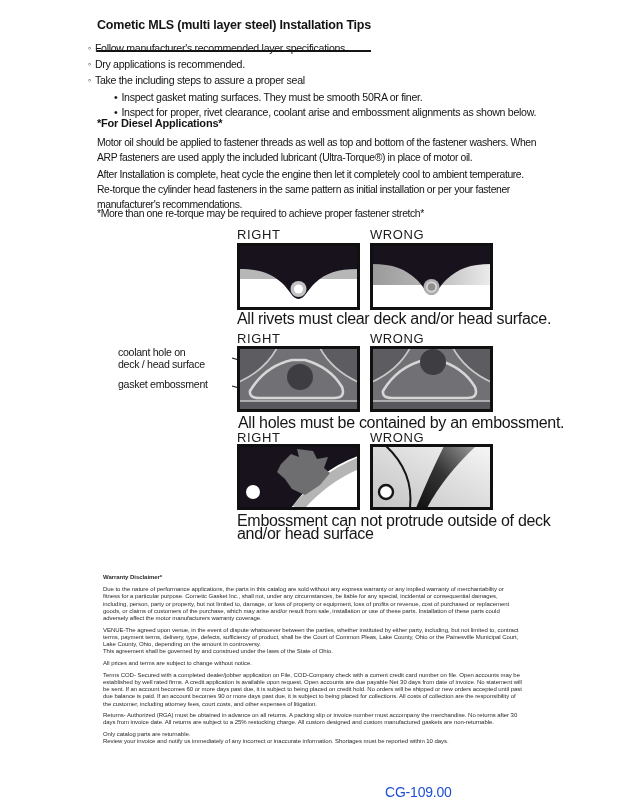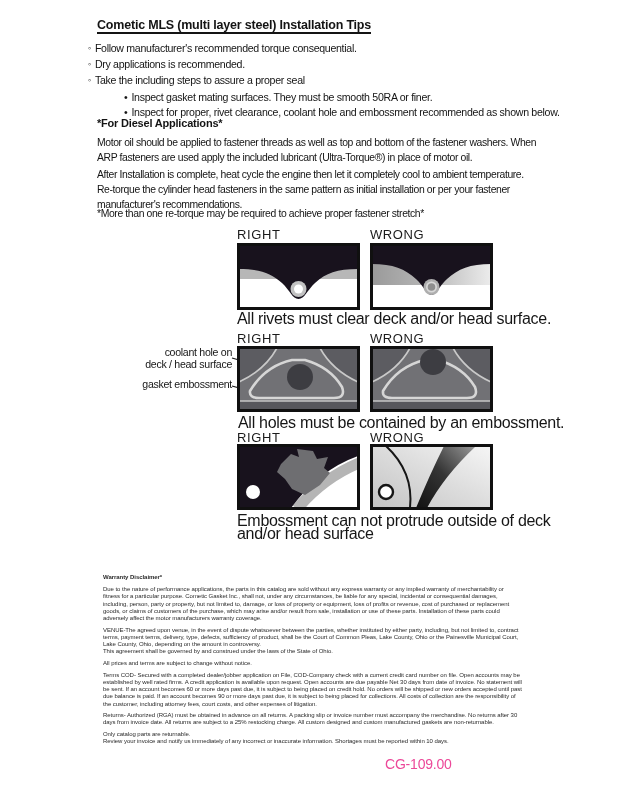--- a/index.html
+++ b/index.html
@@ -3,54 +3,54 @@
 <meta charset="utf-8">
 <style>
   html,body{margin:0;padding:0;background:#ffffff;}
   .page{
     position:relative;width:618px;height:800px;background:#ffffff;overflow:hidden;
     font-family:"Liberation Sans", sans-serif;color:#141414;
   }
   .abs{position:absolute;}
   .title{
     left:97px;top:18px;font-size:12.5px;font-weight:bold;letter-spacing:-0.2px;
-    border-bottom:2px solid #141414;padding-bottom:0;
+    border-bottom:2px solid #141414;padding-bottom:18px;
   }
   .bullets{left:88px;top:41px;font-size:10.6px;letter-spacing:-0.3px;line-height:15.2px;}
   .bullet::before{content:"◦";margin-right:4px;font-size:9px;position:relative;top:-1px;}
-  .subbullet{margin-left:36px;}
+  .subbullet{margin-left:26px;}
   .subbullet::before{content:"•";margin-right:4px;}
   .h2{left:97px;top:117px;font-size:11px;font-weight:bold;letter-spacing:-0.2px;}
   .para{left:97px;width:442px;font-size:10.4px;letter-spacing:-0.38px;line-height:15.2px;}
   .p1{top:135px;}
   .p2{top:167px;}
   .note{top:206px;}
   .dglabel{font-size:13px;letter-spacing:0.6px;width:123px;text-align:left;color:#1b1b1b;}
   .caption{font-size:16px;letter-spacing:-0.3px;line-height:13px;color:#161616;}
-  .ann{font-size:10.6px;letter-spacing:-0.3px;line-height:11.5px;width:114px;text-align:right;color:#161616;}
+  .ann{font-size:10.6px;letter-spacing:-0.3px;line-height:11.5px;width:114px;text-align:left;color:#161616;}
   .preline{white-space:pre-line;}
   .legal{left:103px;top:574px;width:419px;font-size:6px;line-height:7.2px;letter-spacing:-0.05px;color:#2a2a2a;}
   .legal p{margin:0 0 4.5px 0;}
   .legal .lhead{font-weight:bold;margin-bottom:5px;}
-  .pagenum{left:385px;top:756px;font-size:14px;letter-spacing:-0.2px;color:#ec4899;}
+  .pagenum{left:385px;top:784px;font-size:14px;letter-spacing:-0.2px;color:#1d4ed8;}
   svg{display:block;}
 </style>
 </head>
 <body>
 
 <div class="page">
 
   <div class="abs title">Cometic MLS (multi layer steel) Installation Tips</div>
 
   <div class="abs bullets">
-    <div class="bullet">Follow manufacturer's recommended torque consequential.</div>
+    <div class="bullet">Follow manufacturer's recommended layer specifications.</div>
     <div class="bullet">Dry applications is recommended.</div>
     <div class="bullet">Take the including steps to assure a proper seal</div>
     <div class="subbullet">Inspect gasket mating surfaces.  They must be smooth 50RA or finer.</div>
-    <div class="subbullet">Inspect for proper, rivet clearance, coolant hole and embossment recommended as shown below.</div>
+    <div class="subbullet">Inspect for proper, rivet clearance, coolant arise and embossment alignments as shown below.</div>
   </div>
 
   <div class="abs h2">*For Diesel Applications*</div>
   <div class="abs para p2">After Installation is complete, heat cycle the engine then let it completely cool to ambient temperature. Re-torque the cylinder head fasteners in the same pattern as initial installation or per your fastener manufacturer's recommendations.</div>
   <div class="abs para p1">Motor oil should be applied to fastener threads as well as top and bottom of the fastener washers. When ARP fasteners are used apply the included lubricant (Ultra-Torque®) in place of motor oil.</div>
   <div class="abs para note">*More than one re-torque may be required to achieve proper fastener stretch*</div>
 
   <div class="abs dglabel" style="left:237px;top:227px;">RIGHT</div>
   <div class="abs dglabel" style="left:370px;top:227px;">WRONG</div>
 

